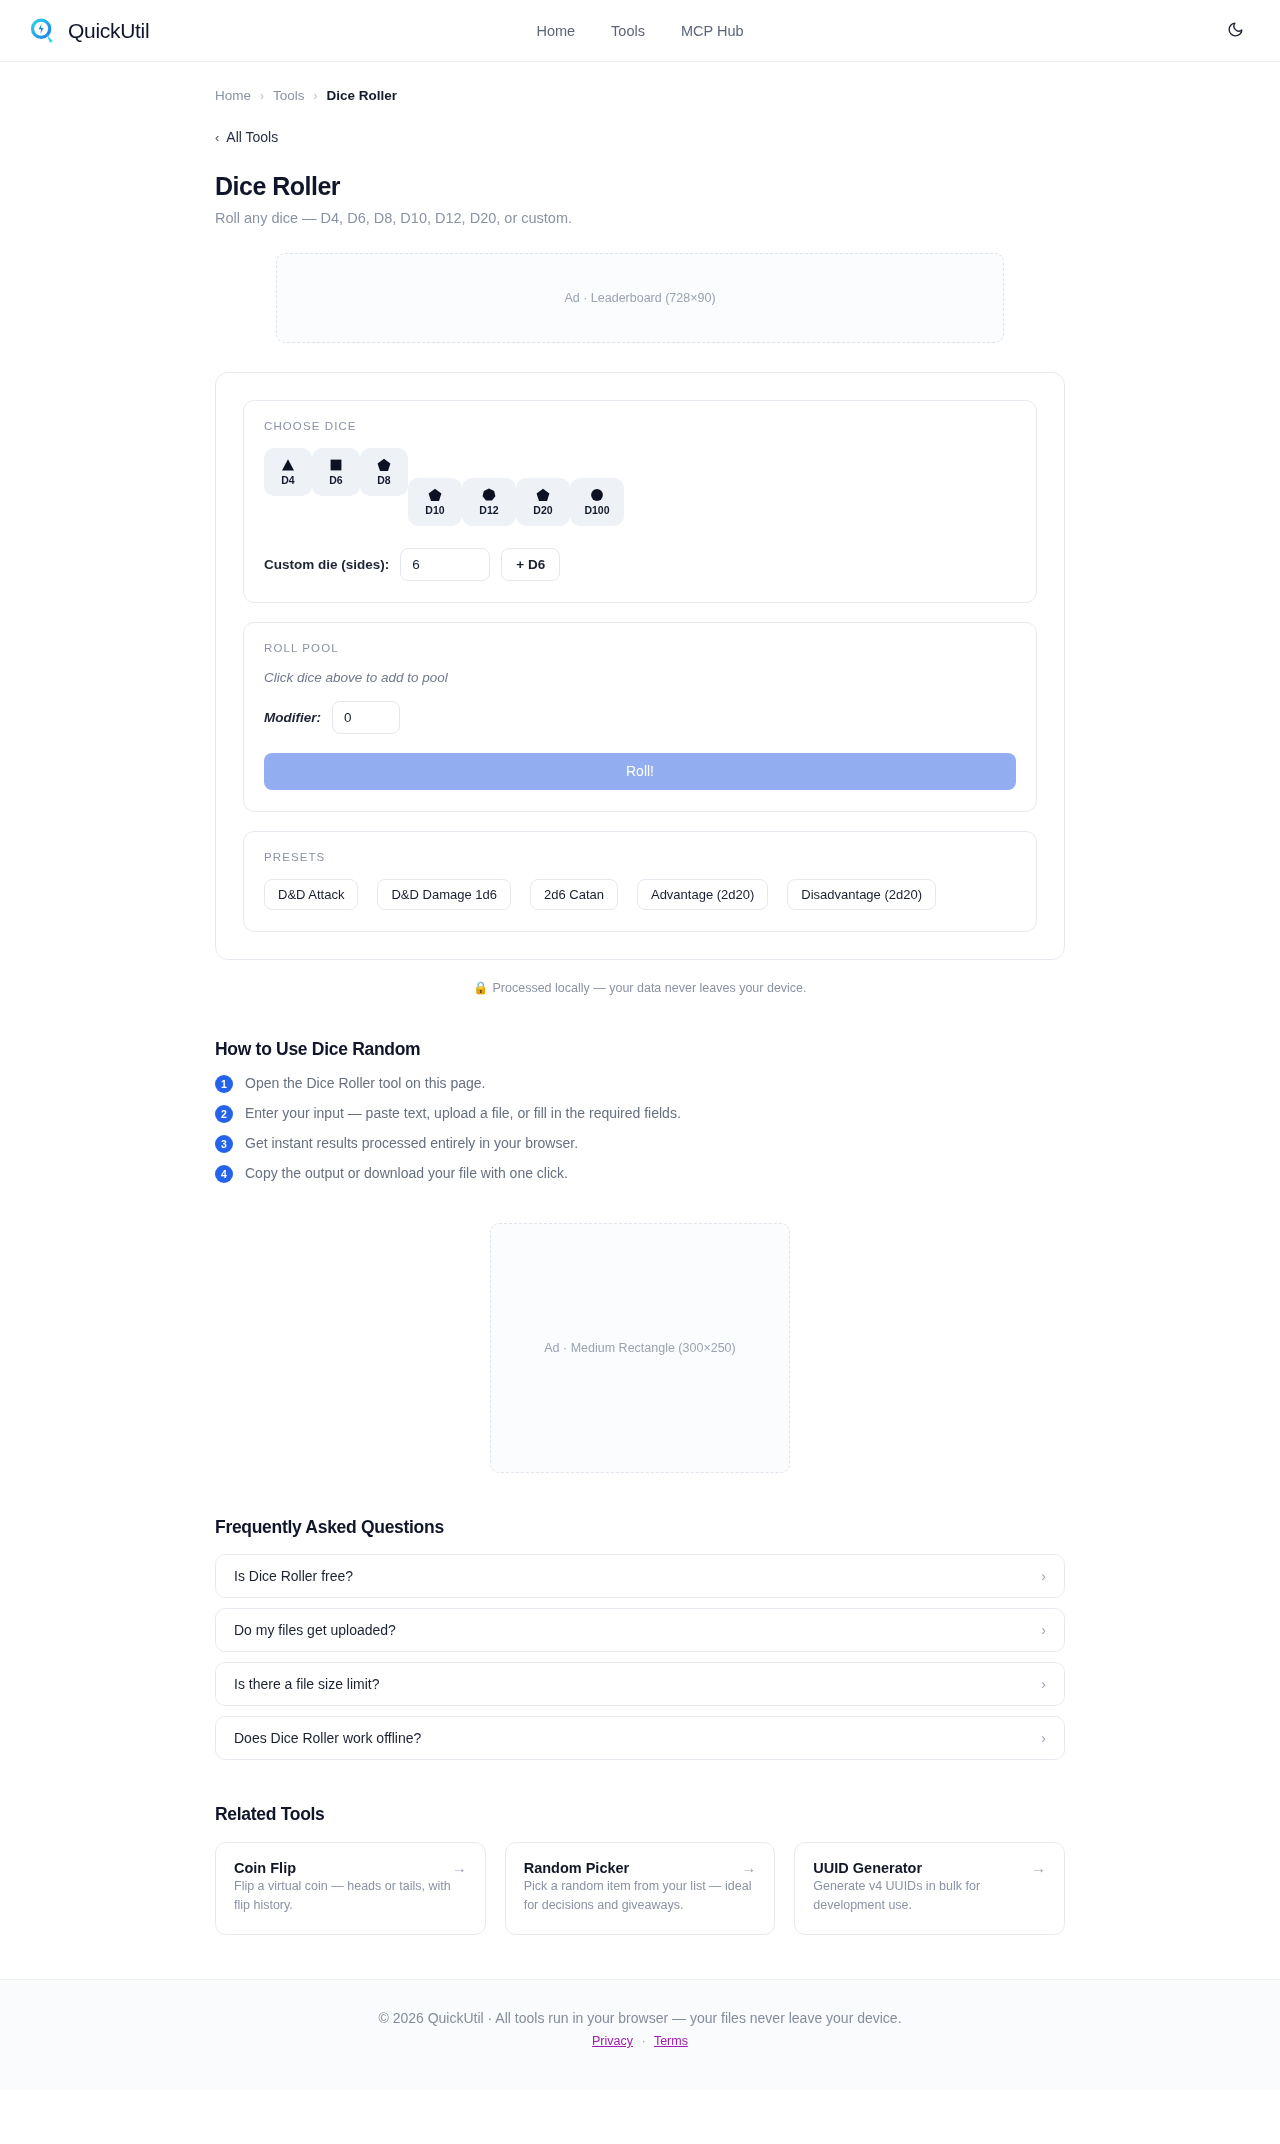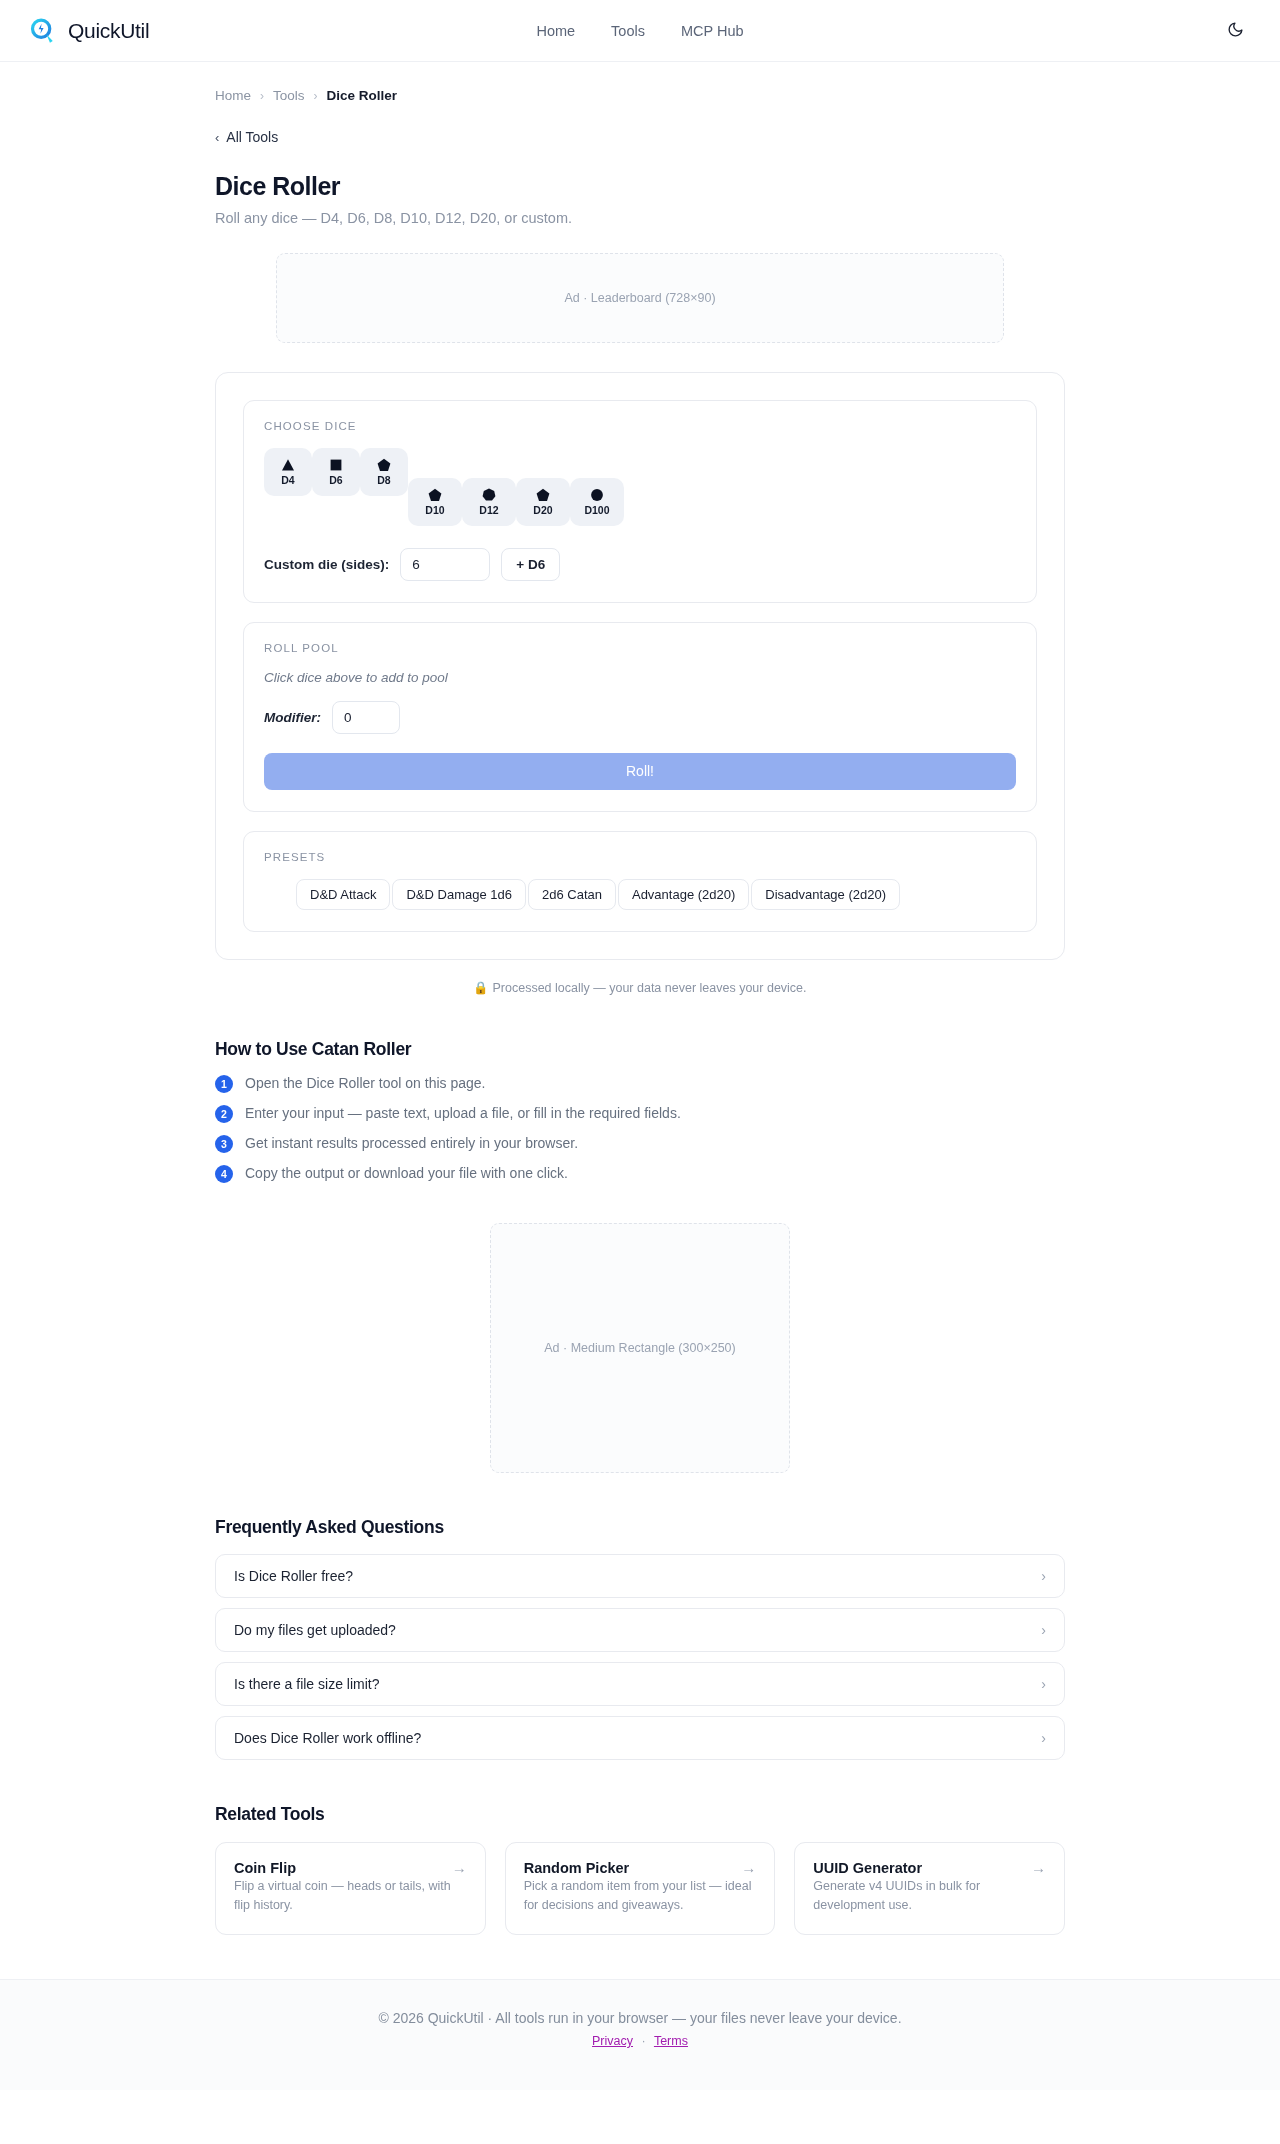--- a/index.html
+++ b/index.html
@@ -132,21 +132,21 @@
   .mod-row{display:flex;align-items:center;gap:11px;}
   .mod-row .lab{font-size:13.5px;font-weight:600;color:#1d2433;font-style:italic;}
 
   .roll-btn{
     display:block;width:100%;margin-top:19px;height:37px;
     border:none;border-radius:8px;background:var(--roll);
     color:#fff;font-size:14px;font-weight:500;cursor:pointer;
     font-family:"Liberation Sans","DejaVu Sans",sans-serif;
   }
 
-  .preset-row{display:flex;gap:2px;flex-wrap:wrap;margin-left:32px;}
+  .preset-row{display:flex;gap:19px;flex-wrap:wrap;}
   .preset-btn{
     height:31px;padding:0 13px;border:1px solid #e6e9ef;border-radius:8px;background:#fff;
     font-size:13px;color:#1a2030;cursor:pointer;
     font-family:"Liberation Sans","DejaVu Sans",sans-serif;
   }
 
   .privacy-note{
     text-align:center;margin-top:20px;font-size:12.5px;color:#8a93a3;
   }
 
@@ -340,21 +340,21 @@
         <button class="preset-btn">2d6 Catan</button>
         <button class="preset-btn">Advantage (2d20)</button>
         <button class="preset-btn">Disadvantage (2d20)</button>
       </div>
     </div>
   </section>
 
   <p class="privacy-note">🔒 Processed locally — your data never leaves your device.</p>
 
   
-  <h2 class="sec-title">How to Use Catan Roller</h2>
+  <h2 class="sec-title">How to Use Dice Random</h2>
   <ol class="steps">
     <li class="step">
       <span class="step-num">1</span>
       <span class="step-txt">Open the Dice Roller tool on this page.</span>
     </li>
     <li class="step">
       <span class="step-num">2</span>
       <span class="step-txt">Enter your input — paste text, upload a file, or fill in the required fields.</span>
     </li>
     <li class="step">

